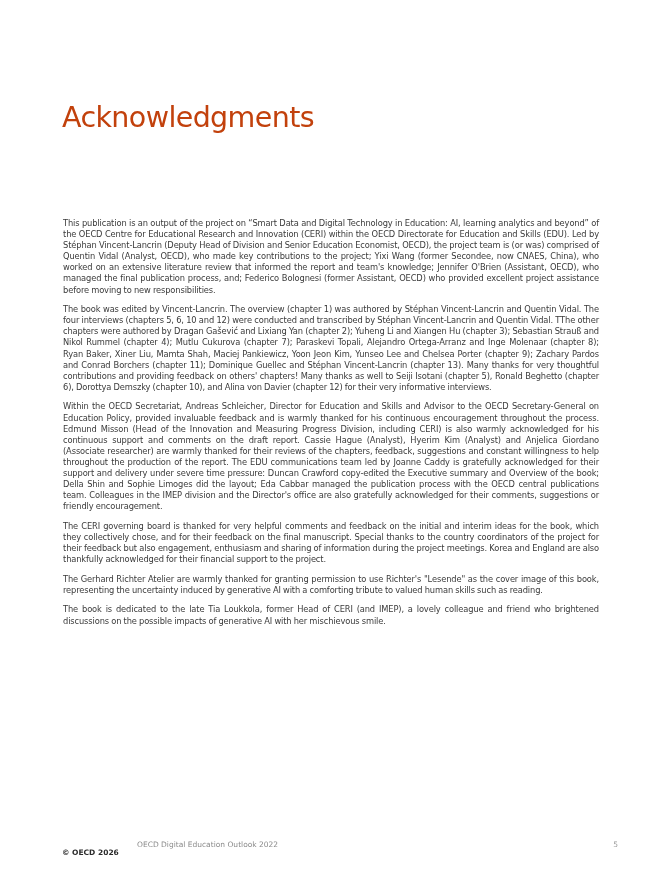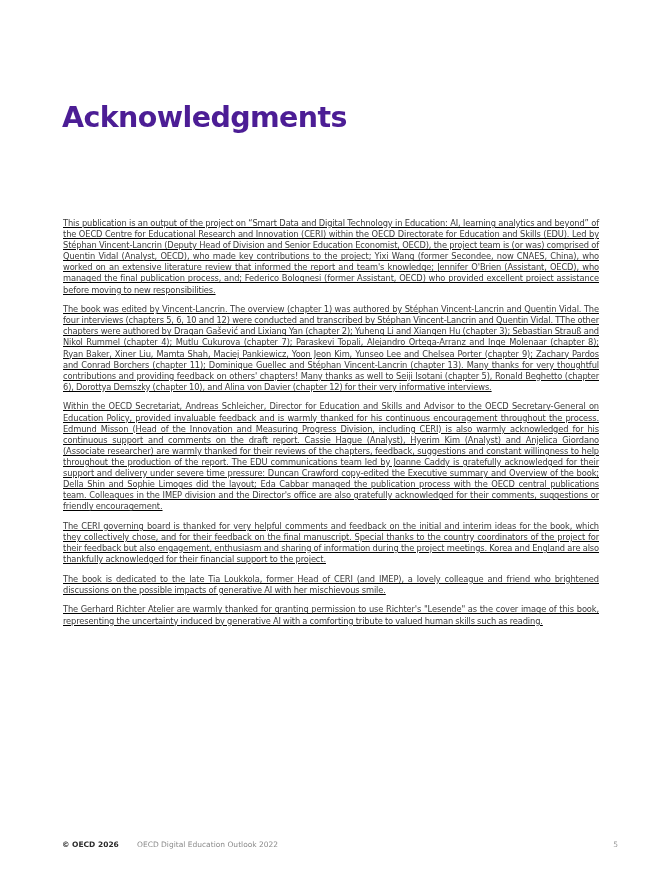--- a/index.html
+++ b/index.html
@@ -20,32 +20,31 @@
       width: 662px;
       height: 882px;
       background: #ffffff;
     }
     .title {
       position: absolute;
       left: 62px;
       top: 98px;
       margin: 0;
       font-family: "DejaVu Sans", sans-serif;
-      font-weight: bold;
+      font-weight: normal;
       font-size: 28.5px;
       letter-spacing: -0.6px;
-      color: #4c1d95;
+      color: #c2410c;
       line-height: 40px;
     }
     .body-text {
       position: absolute;
       left: 63px;
       top: 218px;
       width: 536px;
-      text-decoration: underline;
     }
     .body-text p {
       margin: 0 0 8.5px 0;
       font-family: "DejaVu Sans", sans-serif;
       font-size: 8.3px;
       line-height: 11.1px;
       color: #3a3a3a;
       text-align: justify;
       letter-spacing: -0.12px;
       word-spacing: -0.3px;
@@ -57,21 +56,21 @@
       width: 556px;
       height: 12px;
       font-family: "DejaVu Sans", sans-serif;
       font-size: 7.5px;
       line-height: 12px;
       color: #7a7a7a;
     }
     .footer .copyright {
       position: absolute;
       left: 0;
-      top: 0;
+      top: 8px;
       font-weight: bold;
       color: #2b2b2b;
     }
     .footer .pub-title {
       position: absolute;
       left: 75px;
       top: 0;
       color: #8a8a8a;
     }
     .footer .page-number {
@@ -86,22 +85,22 @@
 
 <div class="page">
 
   <h1 class="title">Acknowledgments</h1>
 
   <div class="body-text">
     <p>This publication is an output of the project on “Smart Data and Digital Technology in Education: AI, learning analytics and beyond” of the OECD Centre for Educational Research and Innovation (CERI) within the OECD Directorate for Education and Skills (EDU). Led by Stéphan Vincent-Lancrin (Deputy Head of Division and Senior Education Economist, OECD), the project team is (or was) comprised of Quentin Vidal (Analyst, OECD), who made key contributions to the project; Yixi Wang (former Secondee, now CNAES, China), who worked on an extensive literature review that informed the report and team's knowledge; Jennifer O'Brien (Assistant, OECD), who managed the final publication process, and; Federico Bolognesi (former Assistant, OECD) who provided excellent project assistance before moving to new responsibilities.</p>
     <p>The book was edited by Vincent-Lancrin. The overview (chapter 1) was authored by Stéphan Vincent-Lancrin and Quentin Vidal. The four interviews (chapters 5, 6, 10 and 12) were conducted and transcribed by Stéphan Vincent-Lancrin and Quentin Vidal. TThe other chapters were authored by Dragan Gašević and Lixiang Yan (chapter 2); Yuheng Li and Xiangen Hu (chapter 3); Sebastian Strauß and Nikol Rummel (chapter 4); Mutlu Cukurova (chapter 7); Paraskevi Topali, Alejandro Ortega-Arranz and Inge Molenaar (chapter 8); Ryan Baker, Xiner Liu, Mamta Shah, Maciej Pankiewicz, Yoon Jeon Kim, Yunseo Lee and Chelsea Porter (chapter 9); Zachary Pardos and Conrad Borchers (chapter 11); Dominique Guellec and Stéphan Vincent-Lancrin (chapter 13). Many thanks for very thoughtful contributions and providing feedback on others' chapters! Many thanks as well to Seiji Isotani (chapter 5), Ronald Beghetto (chapter 6), Dorottya Demszky (chapter 10), and Alina von Davier (chapter 12) for their very informative interviews.</p>
     <p>Within the OECD Secretariat, Andreas Schleicher, Director for Education and Skills and Advisor to the OECD Secretary-General on Education Policy, provided invaluable feedback and is warmly thanked for his continuous encouragement throughout the process. Edmund Misson (Head of the Innovation and Measuring Progress Division, including CERI) is also warmly acknowledged for his continuous support and comments on the draft report. Cassie Hague (Analyst), Hyerim Kim (Analyst) and Anjelica Giordano (Associate researcher) are warmly thanked for their reviews of the chapters, feedback, suggestions and constant willingness to help throughout the production of the report. The EDU communications team led by Joanne Caddy is gratefully acknowledged for their support and delivery under severe time pressure: Duncan Crawford copy-edited the Executive summary and Overview of the book; Della Shin and Sophie Limoges did the layout; Eda Cabbar managed the publication process with the OECD central publications team. Colleagues in the IMEP division and the Director's office are also gratefully acknowledged for their comments, suggestions or friendly encouragement.</p>
     <p>The CERI governing board is thanked for very helpful comments and feedback on the initial and interim ideas for the book, which they collectively chose, and for their feedback on the final manuscript. Special thanks to the country coordinators of the project for their feedback but also engagement, enthusiasm and sharing of information during the project meetings. Korea and England are also thankfully acknowledged for their financial support to the project.</p>
+    <p>The Gerhard Richter Atelier are warmly thanked for granting permission to use Richter's "Lesende" as the cover image of this book, representing the uncertainty induced by generative AI with a comforting tribute to valued human skills such as reading.</p>
     <p>The book is dedicated to the late Tia Loukkola, former Head of CERI (and IMEP), a lovely colleague and friend who brightened discussions on the possible impacts of generative AI with her mischievous smile.</p>
-    <p>The Gerhard Richter Atelier are warmly thanked for granting permission to use Richter's "Lesende" as the cover image of this book, representing the uncertainty induced by generative AI with a comforting tribute to valued human skills such as reading.</p>
   </div>
 
   <div class="footer">
     <span class="copyright">© OECD 2026</span>
     <span class="pub-title">OECD Digital Education Outlook 2022</span>
     <span class="page-number">5</span>
   </div>
 
 </div>
 

